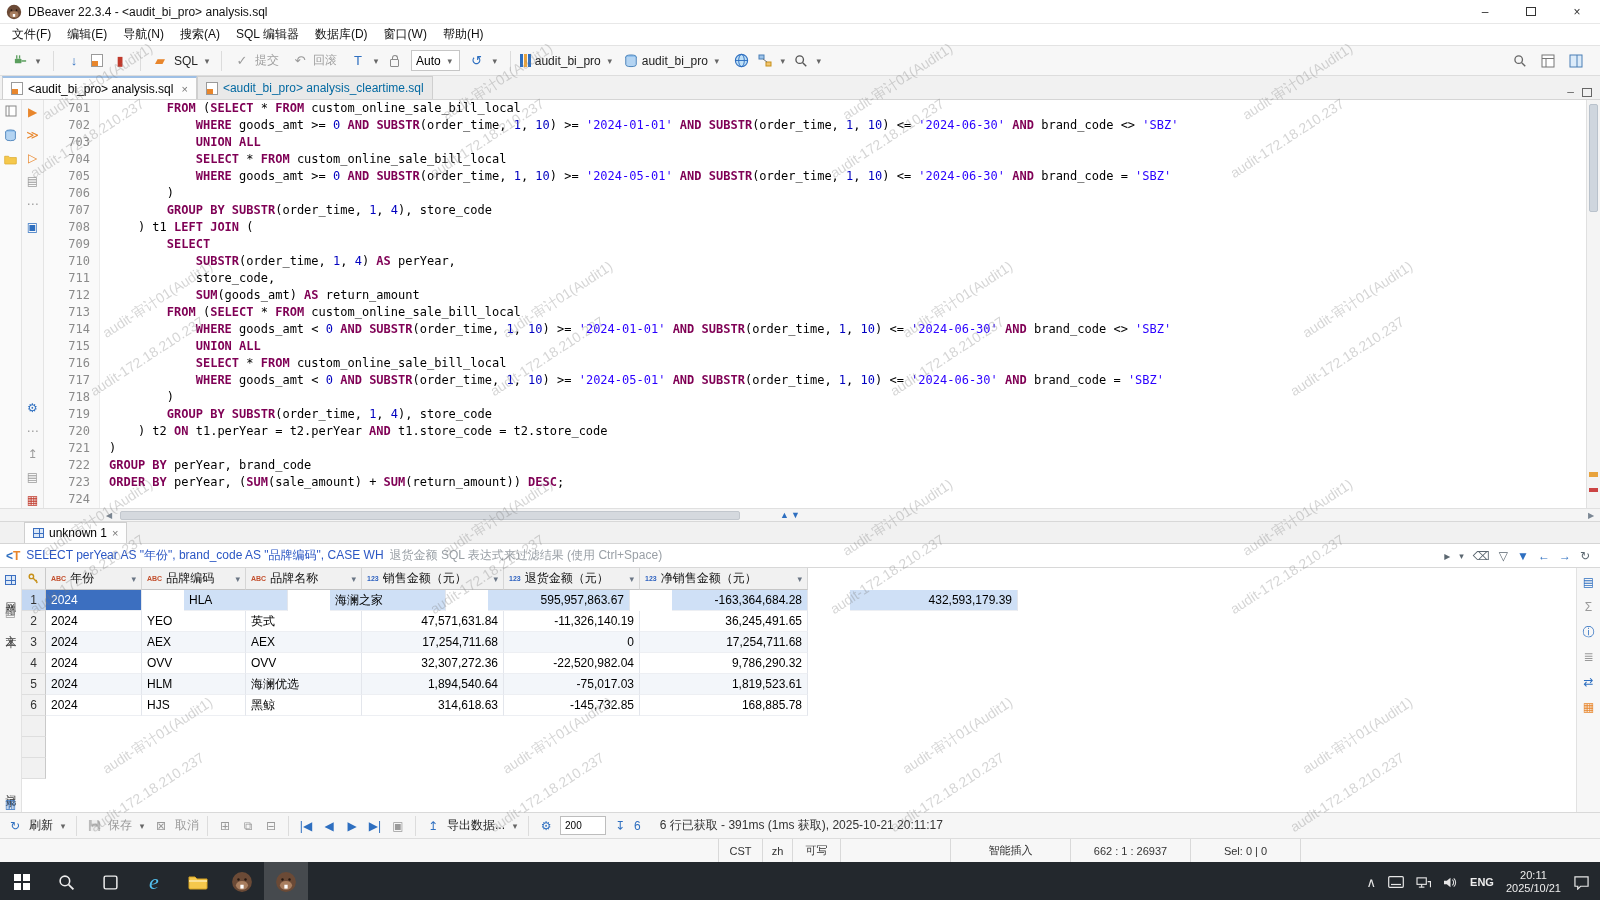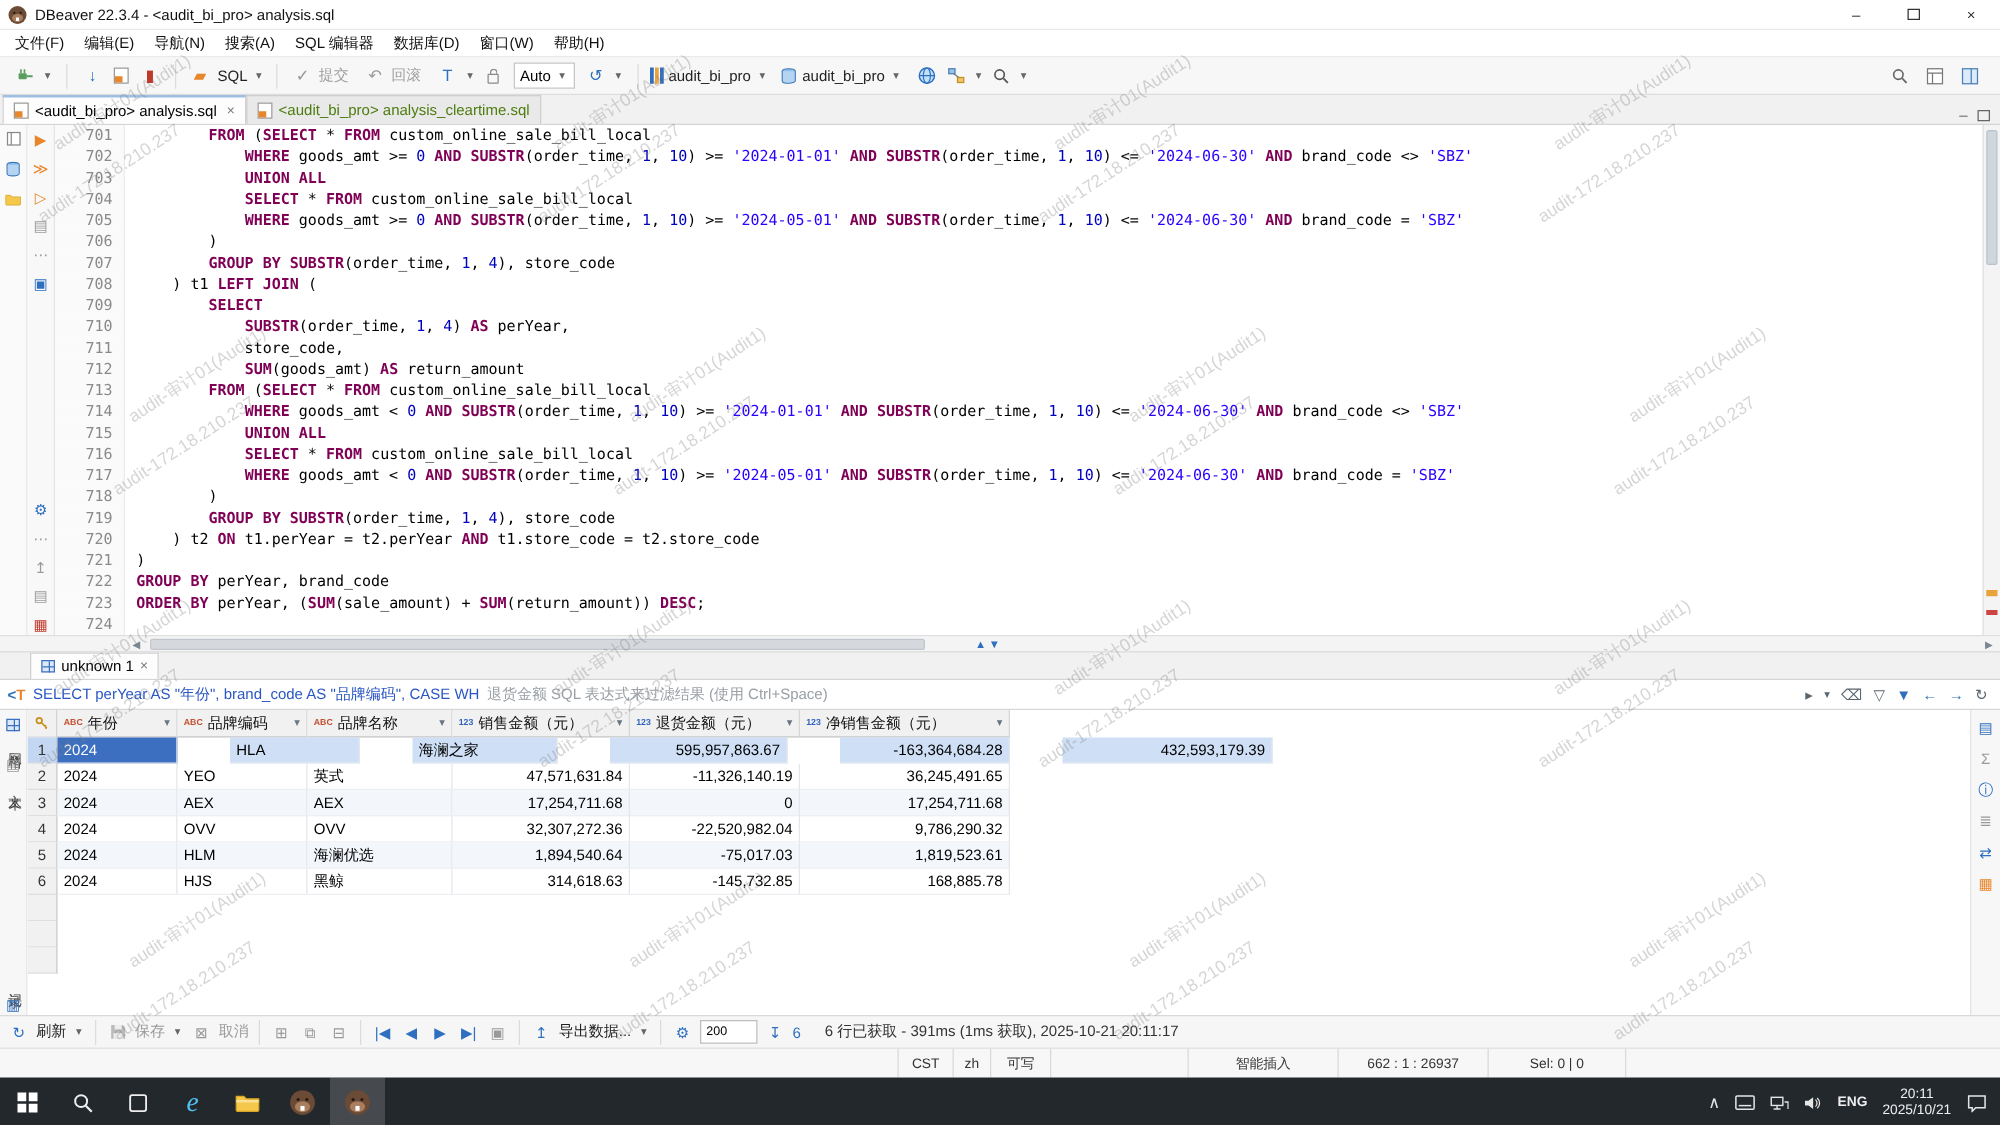--- a/index.html
+++ b/index.html
@@ -32,21 +32,21 @@
   .bars-icon i{display:block;width:3px;background:#2e6fc0;}
   .bars-icon i:nth-child(1){height:13px;background:#2e6fc0;}
   .bars-icon i:nth-child(2){height:13px;background:#e8a33d;}
   .bars-icon i:nth-child(3){height:13px;background:#2e6fc0;}
   .lock{width:9px;height:8px;border:1.5px solid #8a8a8a;border-radius:1px;position:relative;margin-top:4px;}
   .lock:before{content:"";position:absolute;left:1px;top:-5px;width:4px;height:4px;border:1.5px solid #8a8a8a;border-bottom:none;border-radius:3px 3px 0 0;}
   .toolbar-right{margin-left:auto;display:flex;align-items:center;gap:8px;padding-right:8px;}
 
   
   .edtabs{flex:0 0 24px;background:#f1f1f1;display:flex;align-items:flex-end;border-bottom:1px solid #d5d5d5;padding-left:2px;}
-  .edtab{display:flex;align-items:center;gap:5px;height:23px;padding:0 8px;border:1px solid #cfcfcf;border-bottom:none;font-size:12px;background:#e9e9e9;color:#4d7c0f;}
+  .edtab{display:flex;align-items:center;gap:5px;height:23px;padding:0 8px;border:1px solid #cfcfcf;border-bottom:none;font-size:12px;background:#e9e9e9;color:#0369a1;}
   .edtab.active{background:#fdfdfd;border-top:2px solid #9ebfe4;color:#000;}
   .edtab .close-x{color:#777;font-size:11px;margin-left:3px;}
   .file-icon{width:12px;height:13px;border:1px solid #9a9a9a;background:#fff;position:relative;display:inline-block;}
   .file-icon:after{content:"";position:absolute;left:0;bottom:0;width:6px;height:5px;background:#e8862c;}
   .edtabs-right{margin-left:auto;display:flex;gap:8px;padding:0 8px;align-items:center;}
 
   
   .editor{flex:0 0 408px;display:flex;background:#fff;overflow:hidden;}
   .leftbar{width:22px;border-right:1px solid #e4e4e4;background:#fafafa;display:flex;flex-direction:column;align-items:center;padding-top:3px;gap:8px;}
   .sqlbar{width:22px;border-right:1px solid #e4e4e4;background:#f8f8f8;display:flex;flex-direction:column;align-items:center;padding-top:4px;gap:7px;}

